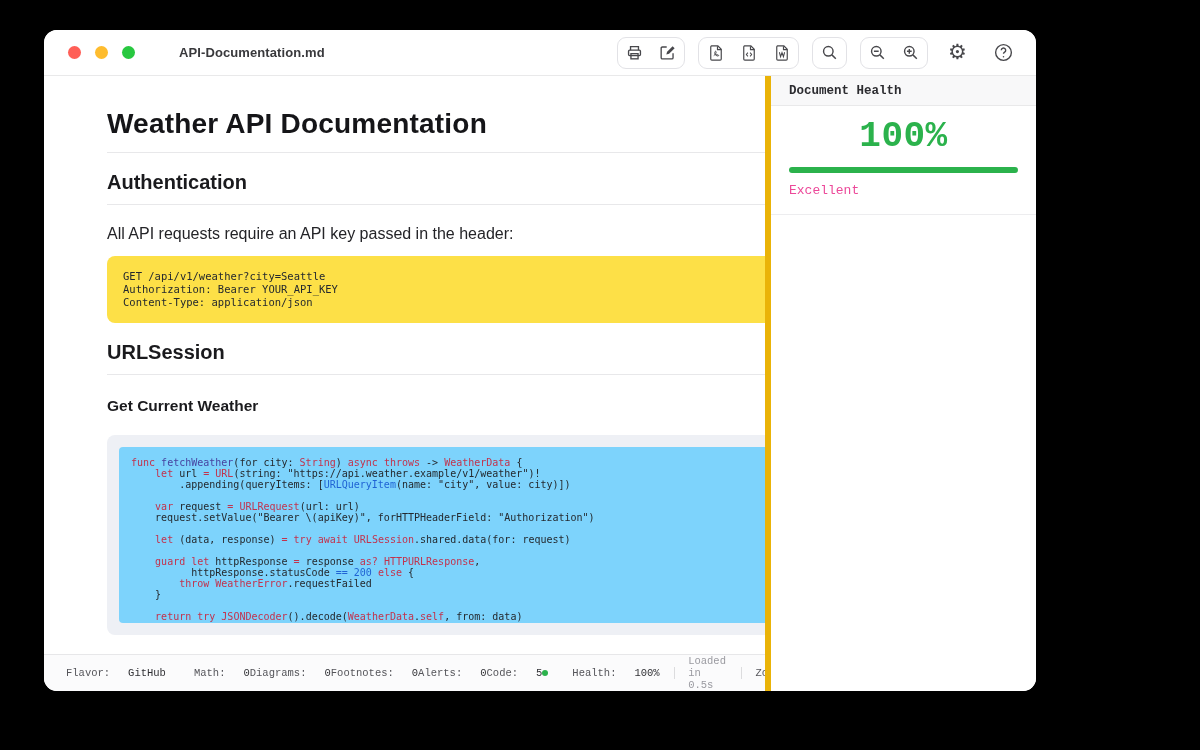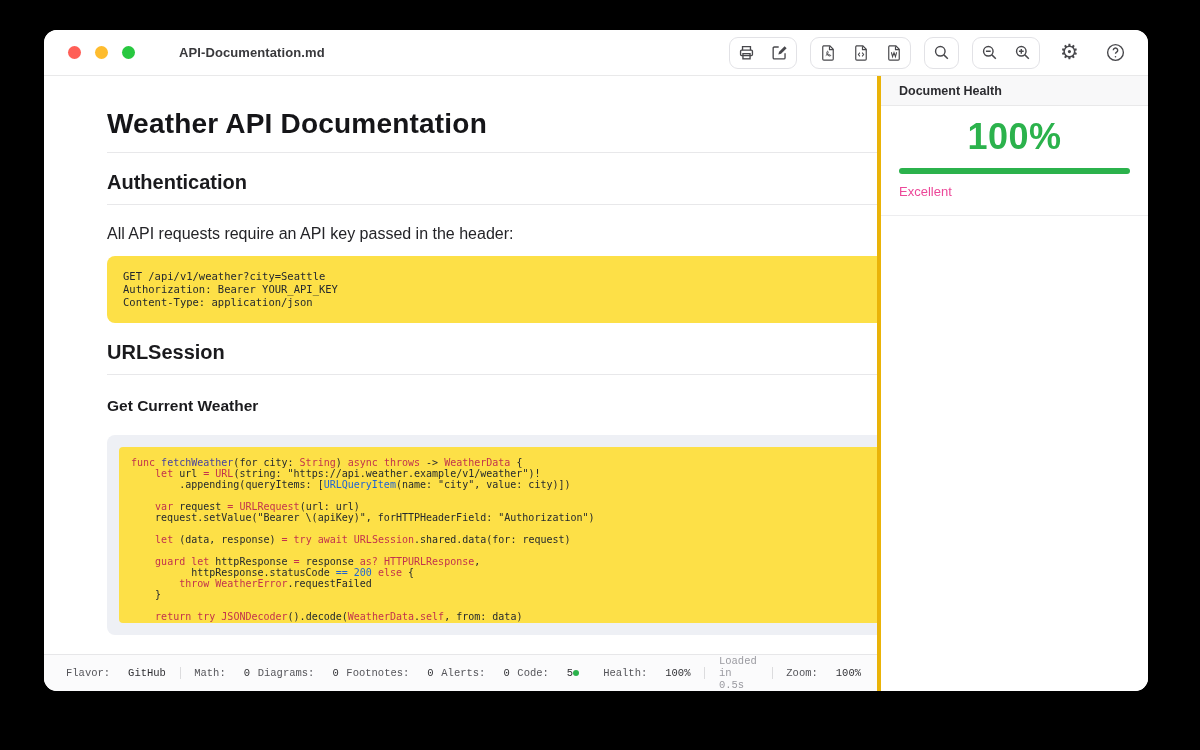--- a/index.html
+++ b/index.html
@@ -1,19 +1,19 @@
 <!DOCTYPE html>
 <html><head>
 <meta charset="utf-8">
 <style>
   * { margin:0; padding:0; box-sizing:border-box; }
   html,body { width:1200px; height:750px; background:#000; font-family:"Liberation Sans", sans-serif; overflow:hidden; }
 
   .window {
-    position:absolute; left:44px; top:30px; width:1104px; height:661px;
+    position:absolute; left:44px; top:30px; width:992px; height:661px;
     background:#fff; border-radius:13px; overflow:hidden;
     box-shadow:0 18px 50px rgba(0,0,0,.65);
     display:flex; flex-direction:column;
   }
 
   
   .titlebar { height:46px; flex:0 0 46px; display:flex; align-items:center; background:#fff; border-bottom:1px solid #e9e9ea; padding:0 16px 0 24px; }
   .traffic { display:flex; gap:14px; }
   .light { width:13px; height:13px; border-radius:50%; }
   .light.red { background:#ff5f57; }
@@ -37,41 +37,41 @@
   .rule { border:none; border-top:1px solid #e8e8ea; margin-top:12px; }
   .doc h2 { font-size:20px; font-weight:700; color:#1a1a1d; margin-top:18px; }
   .rule2 { border:none; border-top:1px solid #e8e8ea; margin-top:10px; }
   .doc p { font-size:16px; color:#242428; margin-top:20px; }
   .doc h3 { font-size:15.5px; font-weight:700; color:#1a1a1d; margin-top:22px; }
 
   pre, code, .code-line { font-family:"DejaVu Sans Mono", monospace; }
   .codeblock1 { margin-top:13px; background:#fde047; border-radius:8px; padding:14px 16px; font-size:10.5px; line-height:13px; color:#24292e; white-space:pre; }
 
   .codeblock2-outer { margin-top:20px; background:#eef0f5; border-radius:8px; padding:12px; height:200px; }
-  .codeblock2-inner { background:#fde047; border-radius:4px; padding:10px 12px; height:100%; overflow:hidden; }
+  .codeblock2-inner { background:#7dd3fc; border-radius:4px; padding:10px 12px; height:100%; overflow:hidden; }
   .code-line { font-size:10px; line-height:11px; white-space:pre; color:#24292e; }
   .tok-k { color:#c2334d; }
   .tok-f { color:#4743a0; }
   .tok-b { color:#1f63d4; }
   .tok-p { color:#24292e; }
   .tok-s { color:#24292e; }
 
   
   .statusbar { flex:0 0 27px; border-top:1px solid #e7e7e9; background:#fbfbfc; display:flex; align-items:center; font-size:10.5px; padding:0 16px 0 22px; color:#3c3c40; }
   .sb-item { display:flex; gap:18px; align-items:center;font-family:Liberation Mono, monospace; }
   .sb-label { color:#55555a; }
   .sb-value { color:#303034; }
   .sb-sep { width:1px; height:12px; background:#dcdcde; margin:0 14px; }
   .sb-gap { width:26px; }
   .sb-right { margin-left:auto; display:flex; align-items:center;justify-content:center; }
   .dot { width:6px; height:6px; border-radius:50%; background:#2bb24c; margin-right:6px; }
   .sb-muted { color:#9a9aa0;font-family:Liberation Mono, monospace; }
 
   
-  .sidebar { flex:0 0 271px; border-left:4px solid #eab308; background:#fff; display:flex; flex-direction:column; }
+  .sidebar { flex:0 0 271px; border-left:6px solid #eab308; background:#fff; display:flex; flex-direction:column;font-family:Liberation Mono, monospace; }
   .sidebar-header { height:30px; background:#f8f8f9; border-bottom:1px solid #e9e9ea; display:flex; align-items:center; padding-left:18px; font-size:12.5px; font-weight:700; color:#2c2c30; }
   .health { padding:10px 18px 16px; border-bottom:1px solid #ededef; }
   .health-pct { text-align:center; font-size:36px; font-weight:700; color:#2bb24c; letter-spacing:.5px; }
   .health-bar { margin-top:10px; height:6px; border-radius:3px; background:#2bb24c; }
   .health-word { margin-top:10px; text-align:left; font-size:13px; color:#ec4899; }
 </style>
 </head>
 <body>
 
 <div class="window">

